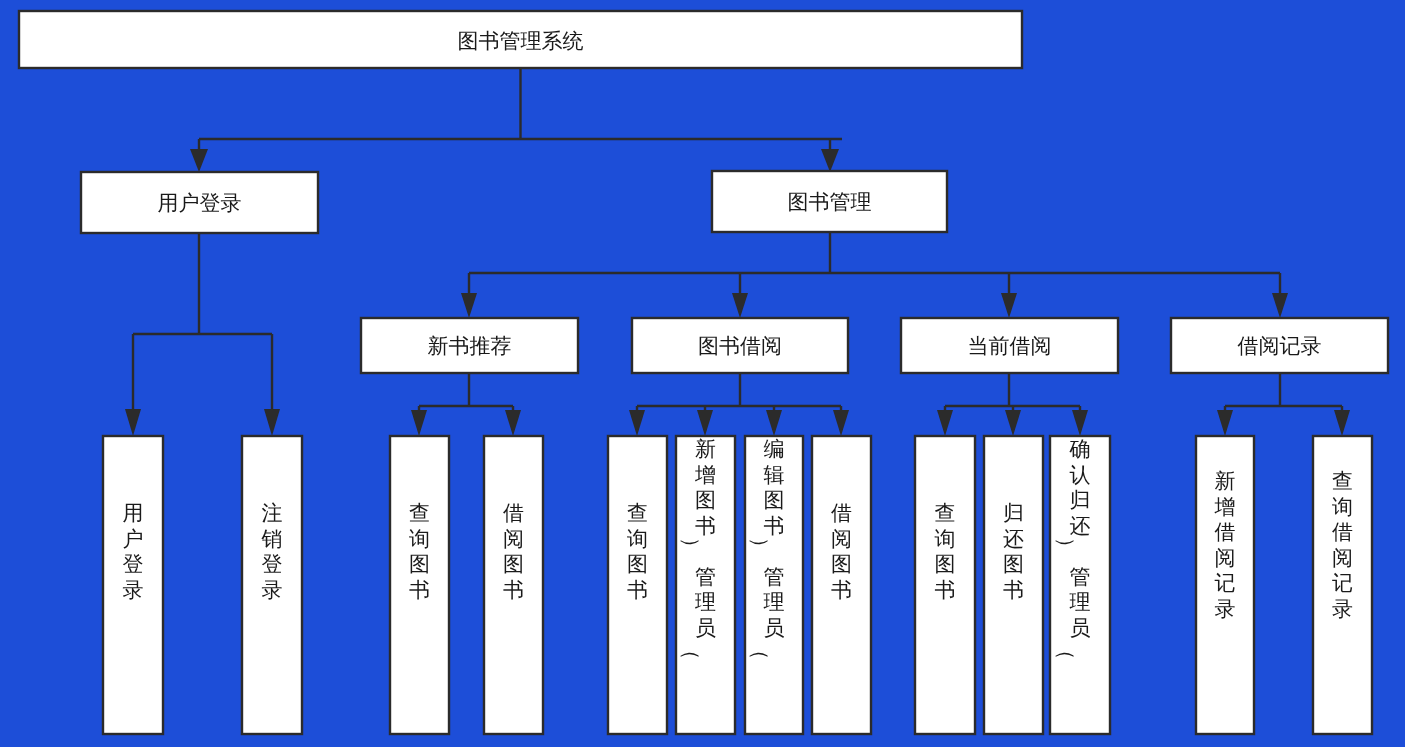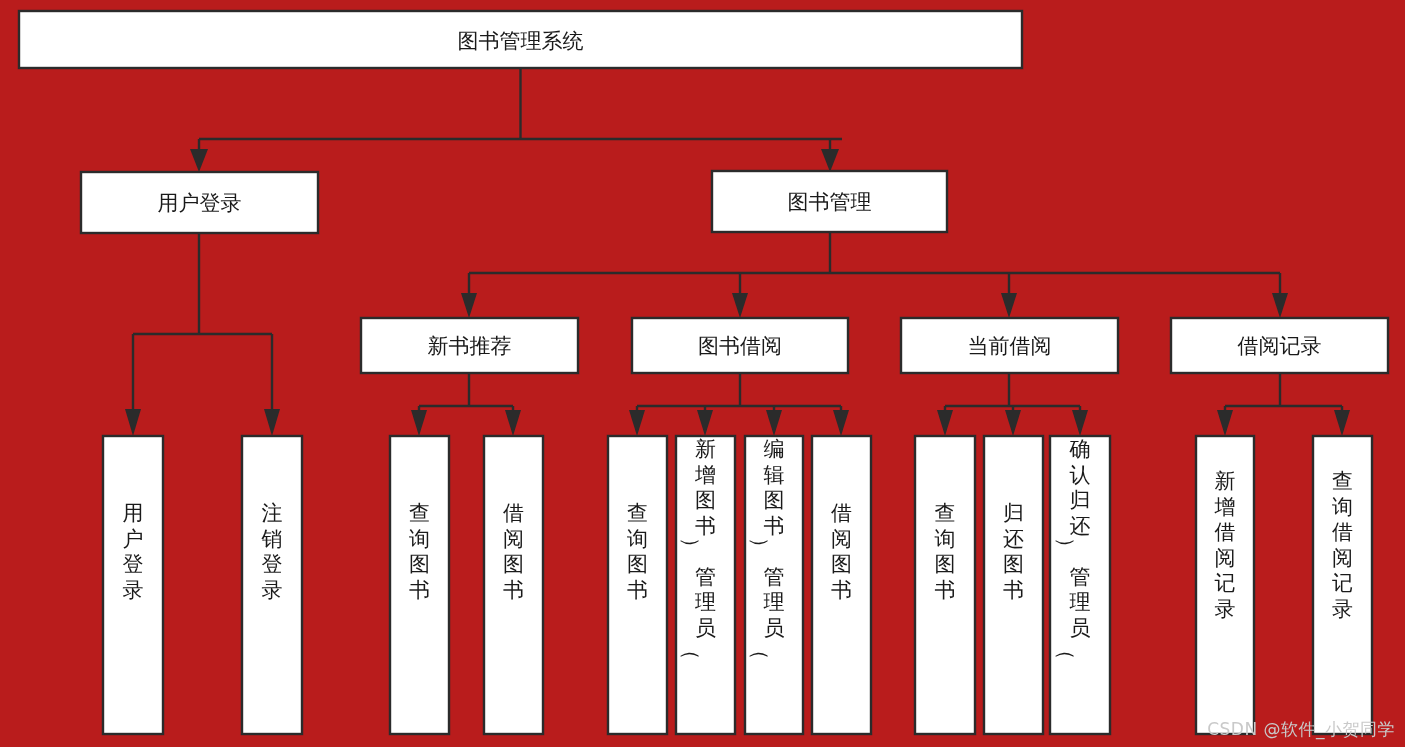--- a/index.html
+++ b/index.html
@@ -11,21 +11,21 @@
   body {
     font-family: "DejaVu Sans", "Liberation Sans", sans-serif;
     width: 1405px;
     height: 747px;
     overflow: hidden;
   }
   #diagram-root {
     position: relative;
     width: 1405px;
     height: 747px;
-    background: #b91c1c;
+    background: #1d4ed8;
   }
   svg.diagram-svg {
     position: absolute;
     left: 0;
     top: 0;
     width: 1405px;
     height: 747px;
     display: block;
   }
   .node-box {
@@ -243,15 +243,14 @@
       <text class="node-label-v" x="1225" y="488"><tspan x="1225" y="488">新</tspan><tspan x="1225" y="513.5">增</tspan><tspan x="1225" y="539">借</tspan><tspan x="1225" y="564.5">阅</tspan><tspan x="1225" y="590">记</tspan><tspan x="1225" y="615.5">录</tspan></text>
     </g>
 
     <g>
       <rect class="node-box" x="1313" y="436" width="59" height="298"></rect>
       <text class="node-label-v" x="1342.5" y="488"><tspan x="1342.5" y="488">查</tspan><tspan x="1342.5" y="513.5">询</tspan><tspan x="1342.5" y="539">借</tspan><tspan x="1342.5" y="564.5">阅</tspan><tspan x="1342.5" y="590">记</tspan><tspan x="1342.5" y="615.5">录</tspan></text>
     </g>
 
   </svg>
 
-  <div class="watermark">CSDN @软件_小贺同学</div>
 
 </div>
 
 </body></html>

